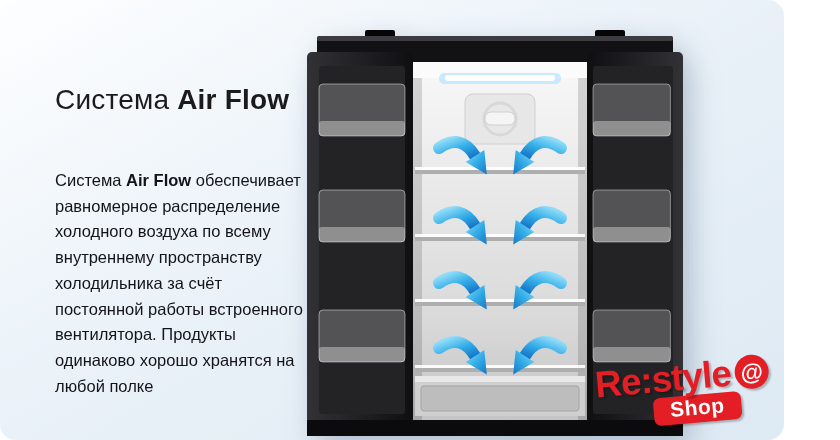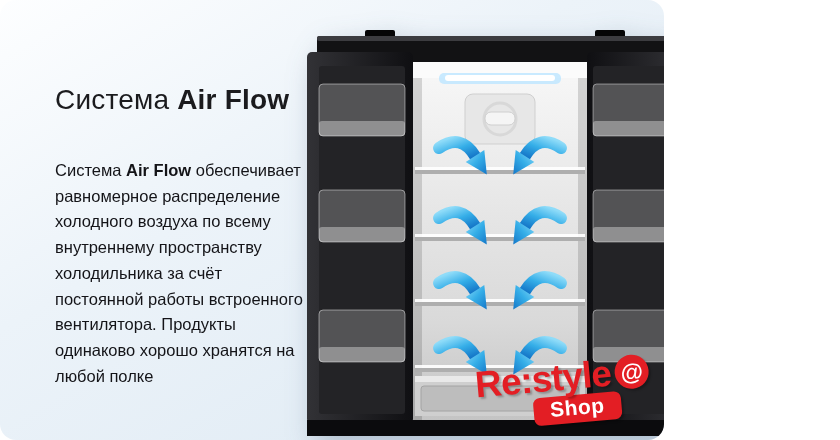--- a/index.html
+++ b/index.html
@@ -1,25 +1,25 @@
 <!DOCTYPE html>
 <html style="--brand-red: #e31e24;"><head>
 <meta charset="utf-8">
 <style>
   * { margin:0; padding:0; box-sizing:border-box; }
   html,body { width:840px; height:440px; background:#ffffff; overflow:hidden;
               font-family:"Liberation Sans", sans-serif; }
-  .page { position:relative; width:664px; height:440px; border-radius:16px; overflow:hidden;
+  .page { position:relative; width:784px; height:440px; border-radius:16px; overflow:hidden;
           background:linear-gradient(150deg,#fdfeff 0%,#ecf3f9 40%,#dde9f3 100%); }
 
   
   .heading { position:absolute; left:55px; top:84px; font-size:28px; color:#1b1b1e;
              font-weight:400; letter-spacing:.2px; }
   .heading b { font-weight:700; }
-  .desc { position:absolute; left:55px; top:158px; width:256px; font-size:16.5px;
+  .desc { position:absolute; left:55px; top:168px; width:256px; font-size:16.5px;
           line-height:1.56; color:#141418; }
   .desc b { font-weight:700; }
 
   
   .fridge { position:absolute; left:295px; top:22px;
             filter:drop-shadow(8px 10px 14px rgba(40,70,100,.28)); }
 
   
   .logo { position:absolute; right:14px; bottom:16px; width:178px; transform:rotate(-5deg); }
   .logo-row { display:flex; align-items:center; justify-content:flex-end; gap:4px; }

